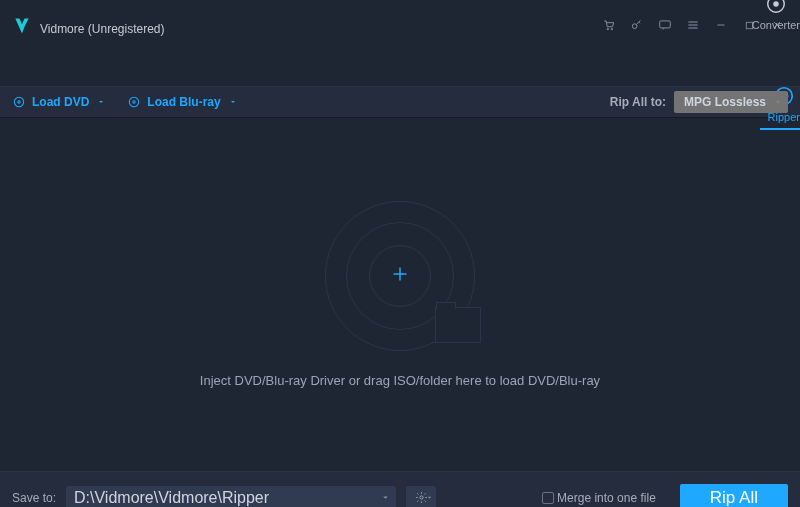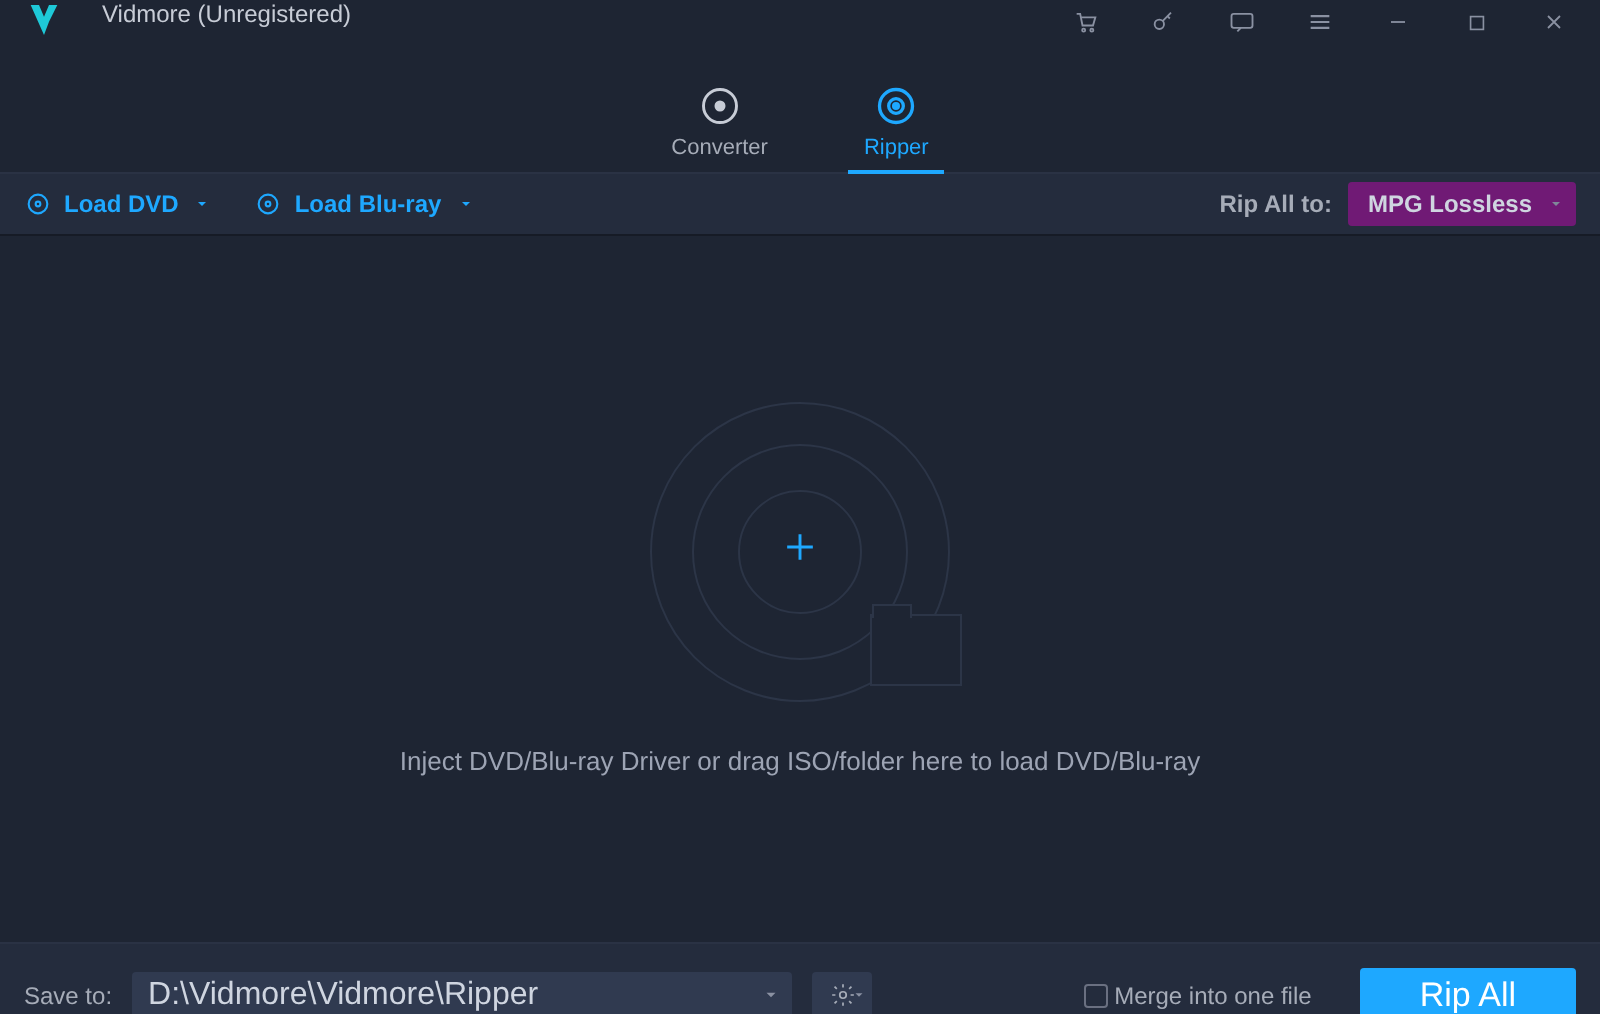--- a/index.html
+++ b/index.html
@@ -1,37 +1,37 @@
 <!DOCTYPE html>
 <html><head>
 <meta charset="utf-8">
 <style>
 * { margin: 0; padding: 0; box-sizing: border-box; font-family: -apple-system, "Segoe UI", Arial, sans-serif; }
 body { width: 800px; height: 507px; background: #1e2533; overflow: hidden; }
 
-.titlebar { height: 36px; display: flex; align-items: flex-start; padding: 0 12px; gap: 11px; }
+.titlebar { height: 36px; display: flex; align-items: flex-end; padding: 0 12px; }
 .logo { width: 20px; height: 20px; margin-right: 8px; }
 .app-title { color: #c7ccd6; font-size: 12px; font-weight: 400; }
 .titlebar-spacer { flex: 1; }
 .winicon { width: 22px; height: 22px; display: inline-flex; align-items: center; justify-content: center; margin-left: 6px; cursor: pointer; }
 .winicon svg { stroke: #8a91a2; }
 
-.tabs { height: 50px; display: flex; justify-content: center; align-items: flex-end; gap: 48px; }
+.tabs { height: 50px; display: flex; justify-content: center; align-items: flex-end; gap: 48px; flex-direction: column; }
 .tab { display: flex; flex-direction: column; align-items: center; gap: 4px; padding-bottom: 6px; cursor: pointer; position: relative; }
 .tab-icon { width: 22px; height: 22px; display: flex; align-items: center; justify-content: center; }
 .tab-label { font-size: 11px; color: #a6acb8; }
 .tab.active .tab-label { color: #1ea8ff; }
 .tab.active::after { content: ""; position: absolute; bottom: -1px; left: -8px; right: -8px; height: 2px; background: #1ea8ff; }
 
 .toolbar { height: 32px; background: #242c3d; display: flex; align-items: center; padding: 0 12px; border-top: 1px solid #2a3244; border-bottom: 1px solid #161b26; font-weight: bold; }
 .load-btn { display: inline-flex; align-items: center; gap: 6px; color: #1ea8ff; font-size: 12px; cursor: pointer; margin-right: 22px; }
 .load-btn .chev { margin-left: 2px; }
 .toolbar-spacer { flex: 1; }
 .ripall-label { color: #a6acb8; font-size: 12px; margin-right: 8px; }
-.format-select { background: #701a75; color: #cfd5e0; font-size: 12px; height: 22px; padding: 0 22px 0 10px; display: inline-flex; align-items: center; border-radius: 2px; cursor: pointer; position: relative; }
+.format-select { background: #737373; color: #cfd5e0; font-size: 12px; height: 22px; padding: 0 22px 0 10px; display: inline-flex; align-items: center; border-radius: 2px; cursor: pointer; position: relative; }
 .format-select .chev { position: absolute; right: 6px; }
 
 .main { height: 353px; display: flex; flex-direction: column; align-items: center; justify-content: center; gap: 22px; }
 .drop-illus { width: 150px; height: 150px; position: relative; }
 .ring { position: absolute; border: 1px solid #2c3547; border-radius: 50%; }
 .r1 { width: 150px; height: 150px; left: 0; top: 0; }
 .r2 { width: 108px; height: 108px; left: 21px; top: 21px; }
 .r3 { width: 62px; height: 62px; left: 44px; top: 44px; }
 .plus { position: absolute; left: 50%; top: 50%; transform: translate(-50%,-50%); }
 .folder { position: absolute; right: -6px; bottom: 8px; width: 46px; height: 36px; border: 1px solid #2c3547; background: #1e2533; }

